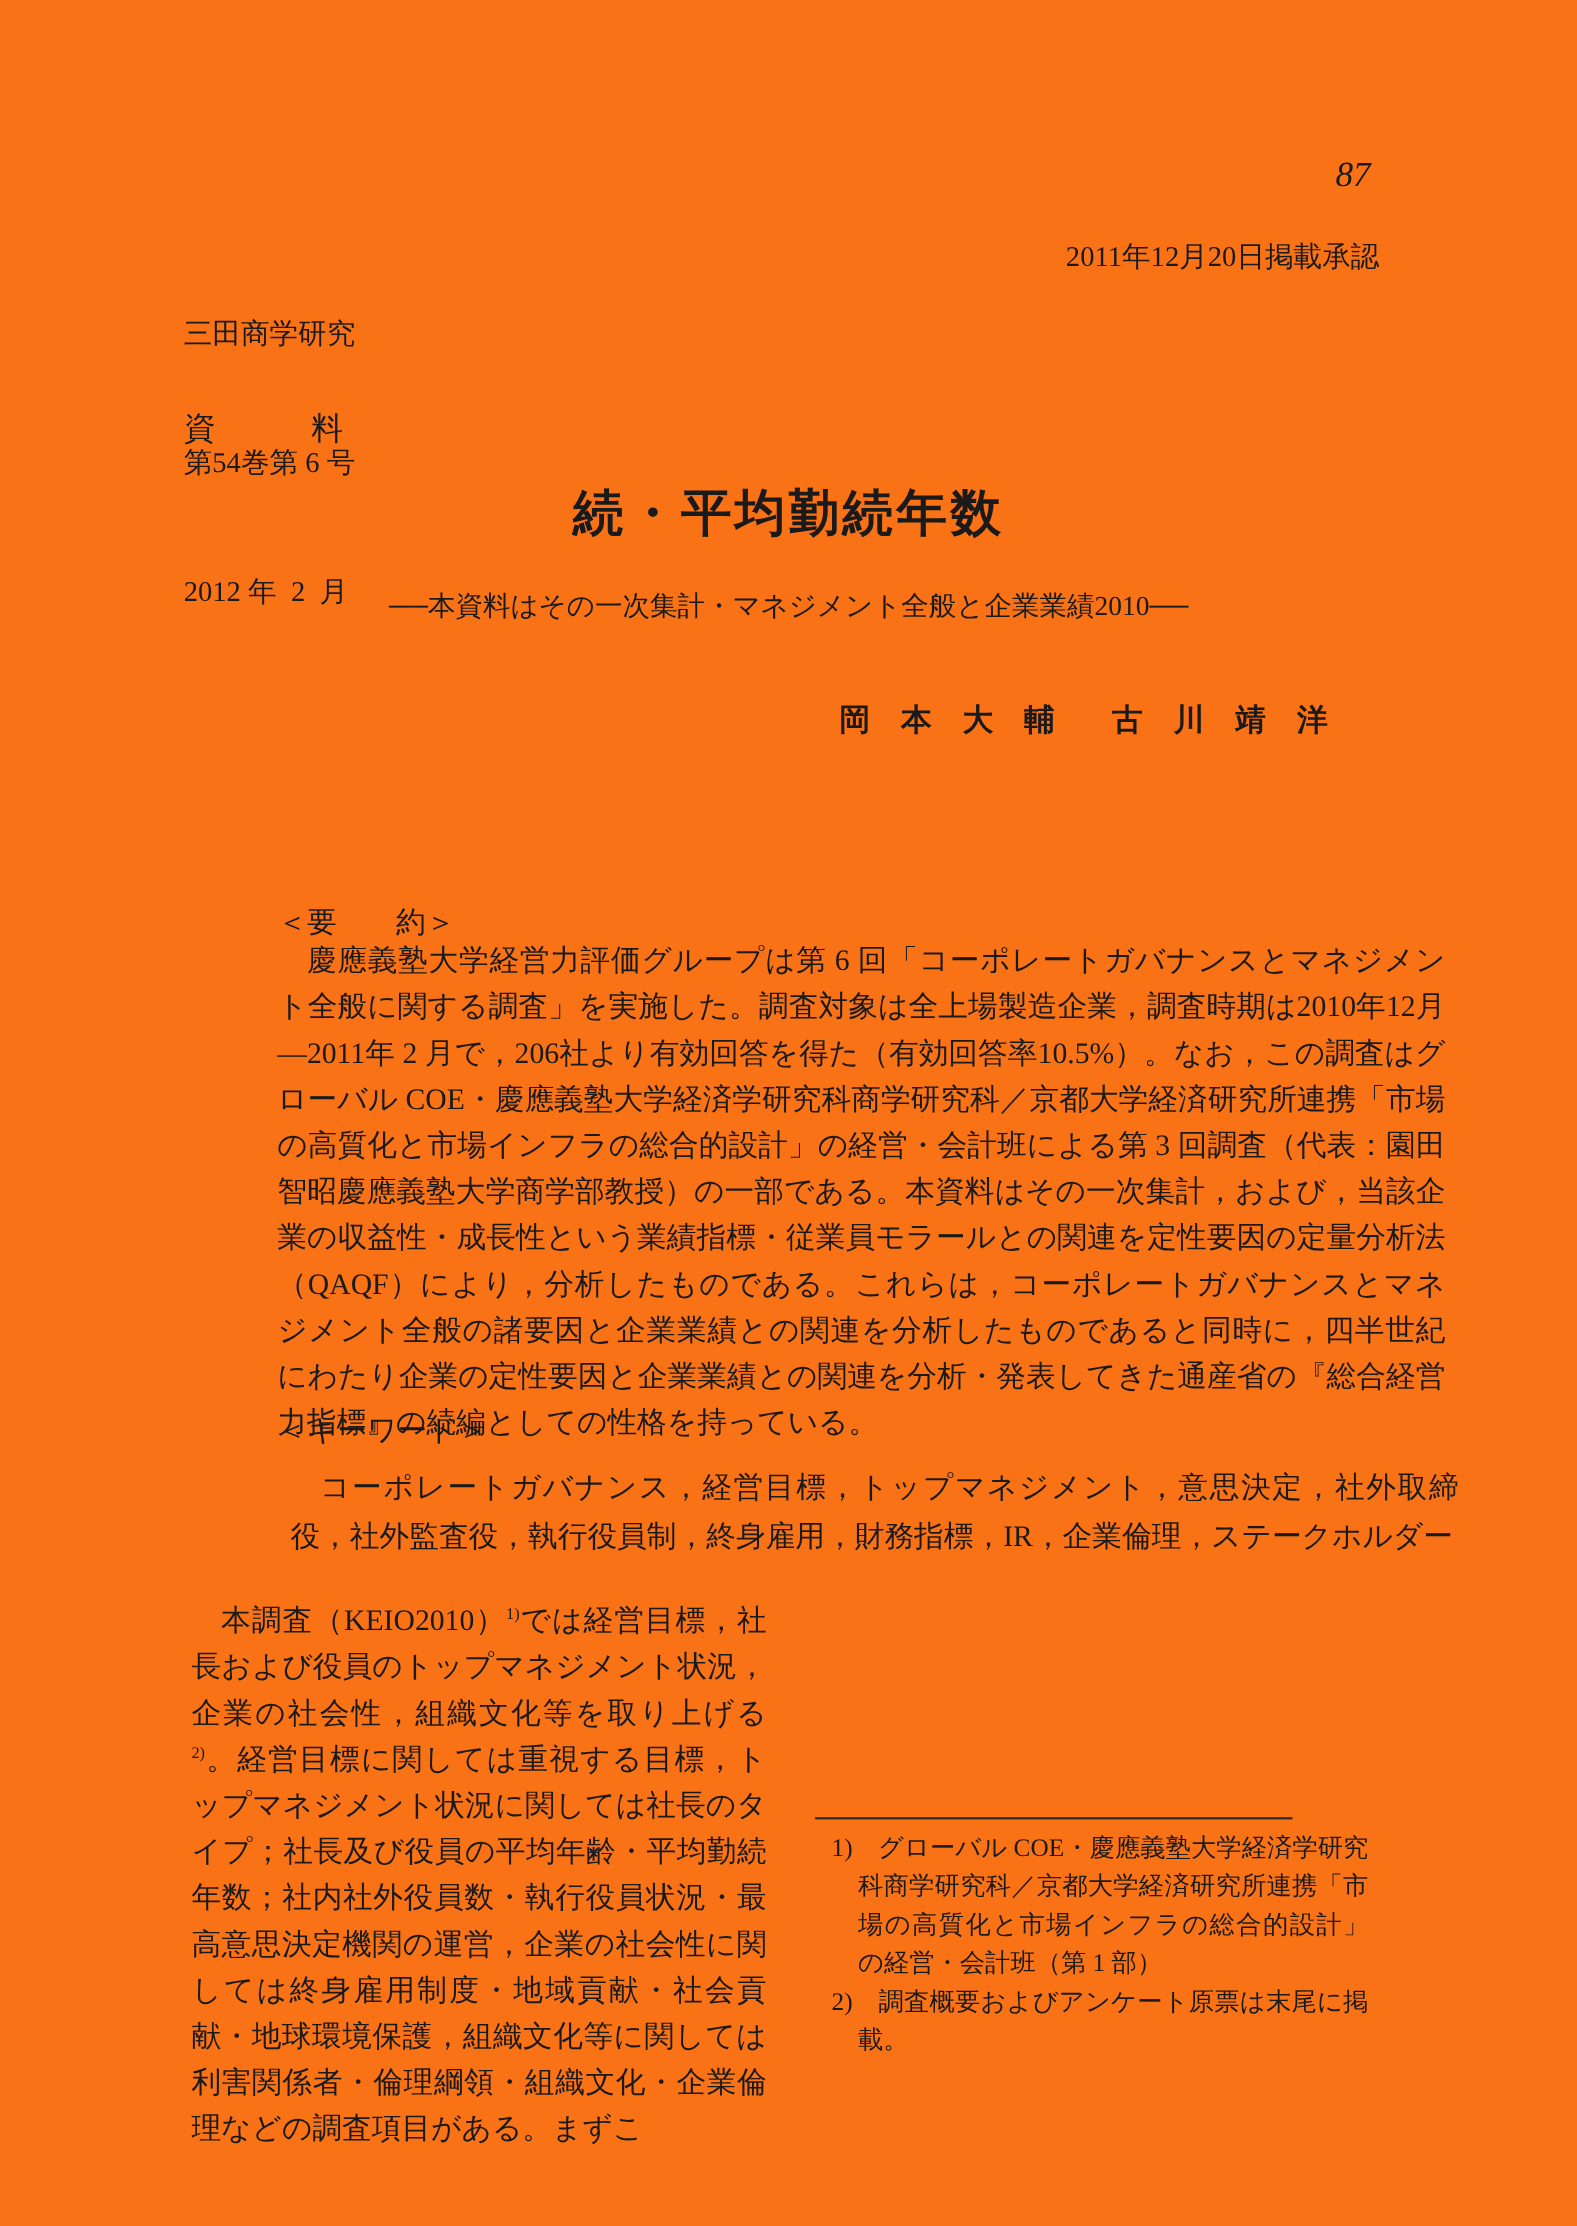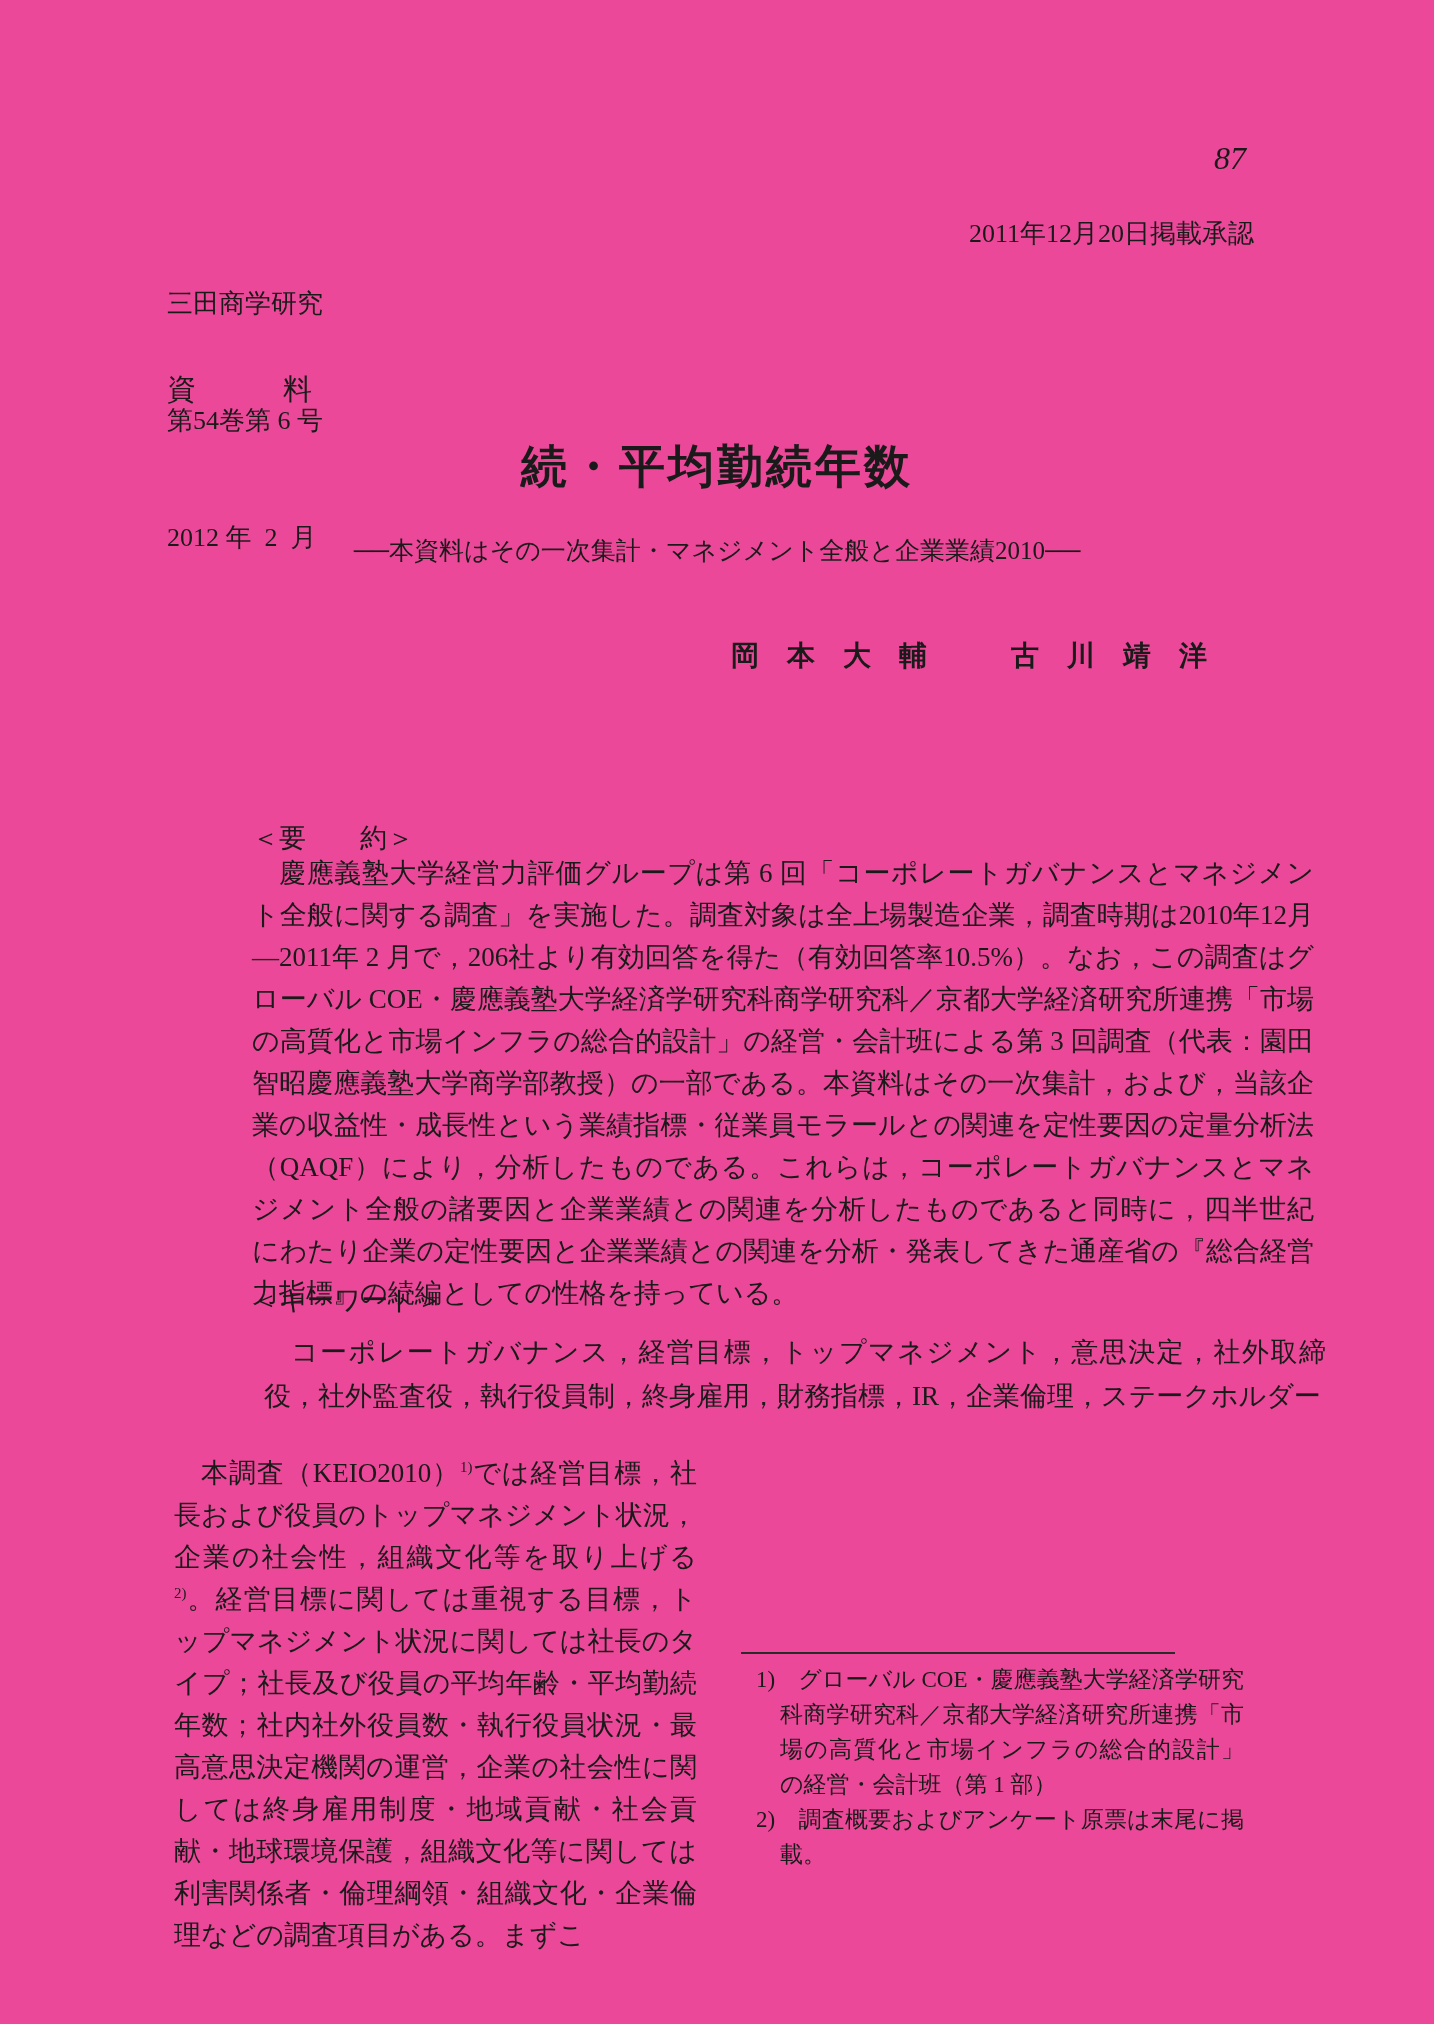--- a/index.html
+++ b/index.html
@@ -1,21 +1,21 @@
 <!DOCTYPE html>
 <html lang="ja"><head>
 <meta charset="utf-8">
 <style>
   html, body { margin: 0; padding: 0; background: #e8e8e8; }
   .page {
     position: relative;
     width: 1434px;
     height: 2024px;
     margin: 0 auto;
-    background: #ec4899;
+    background: #f97316;
     overflow: hidden;
     font-family: "Liberation Serif", "DejaVu Serif", serif;
     color: #1a1a1a;
   }
   .page-number {
     position: absolute;
     top: 140px;
     right: 188px;
     font-size: 32px;
     font-style: italic;
@@ -62,21 +62,21 @@
   }
   .authors {
     position: absolute;
     top: 628px;
     right: 227px;
     font-size: 28px;
     font-weight: bold;
   }
   .author-row {
     display: flex;
-    gap: 84px;
+    gap: 52px;
     height: 56px;
     line-height: 56px;
     white-space: pre;
   }
   .abstract-label {
     position: absolute;
     left: 252px;
     top: 820px;
     font-size: 27px;
     white-space: pre;

